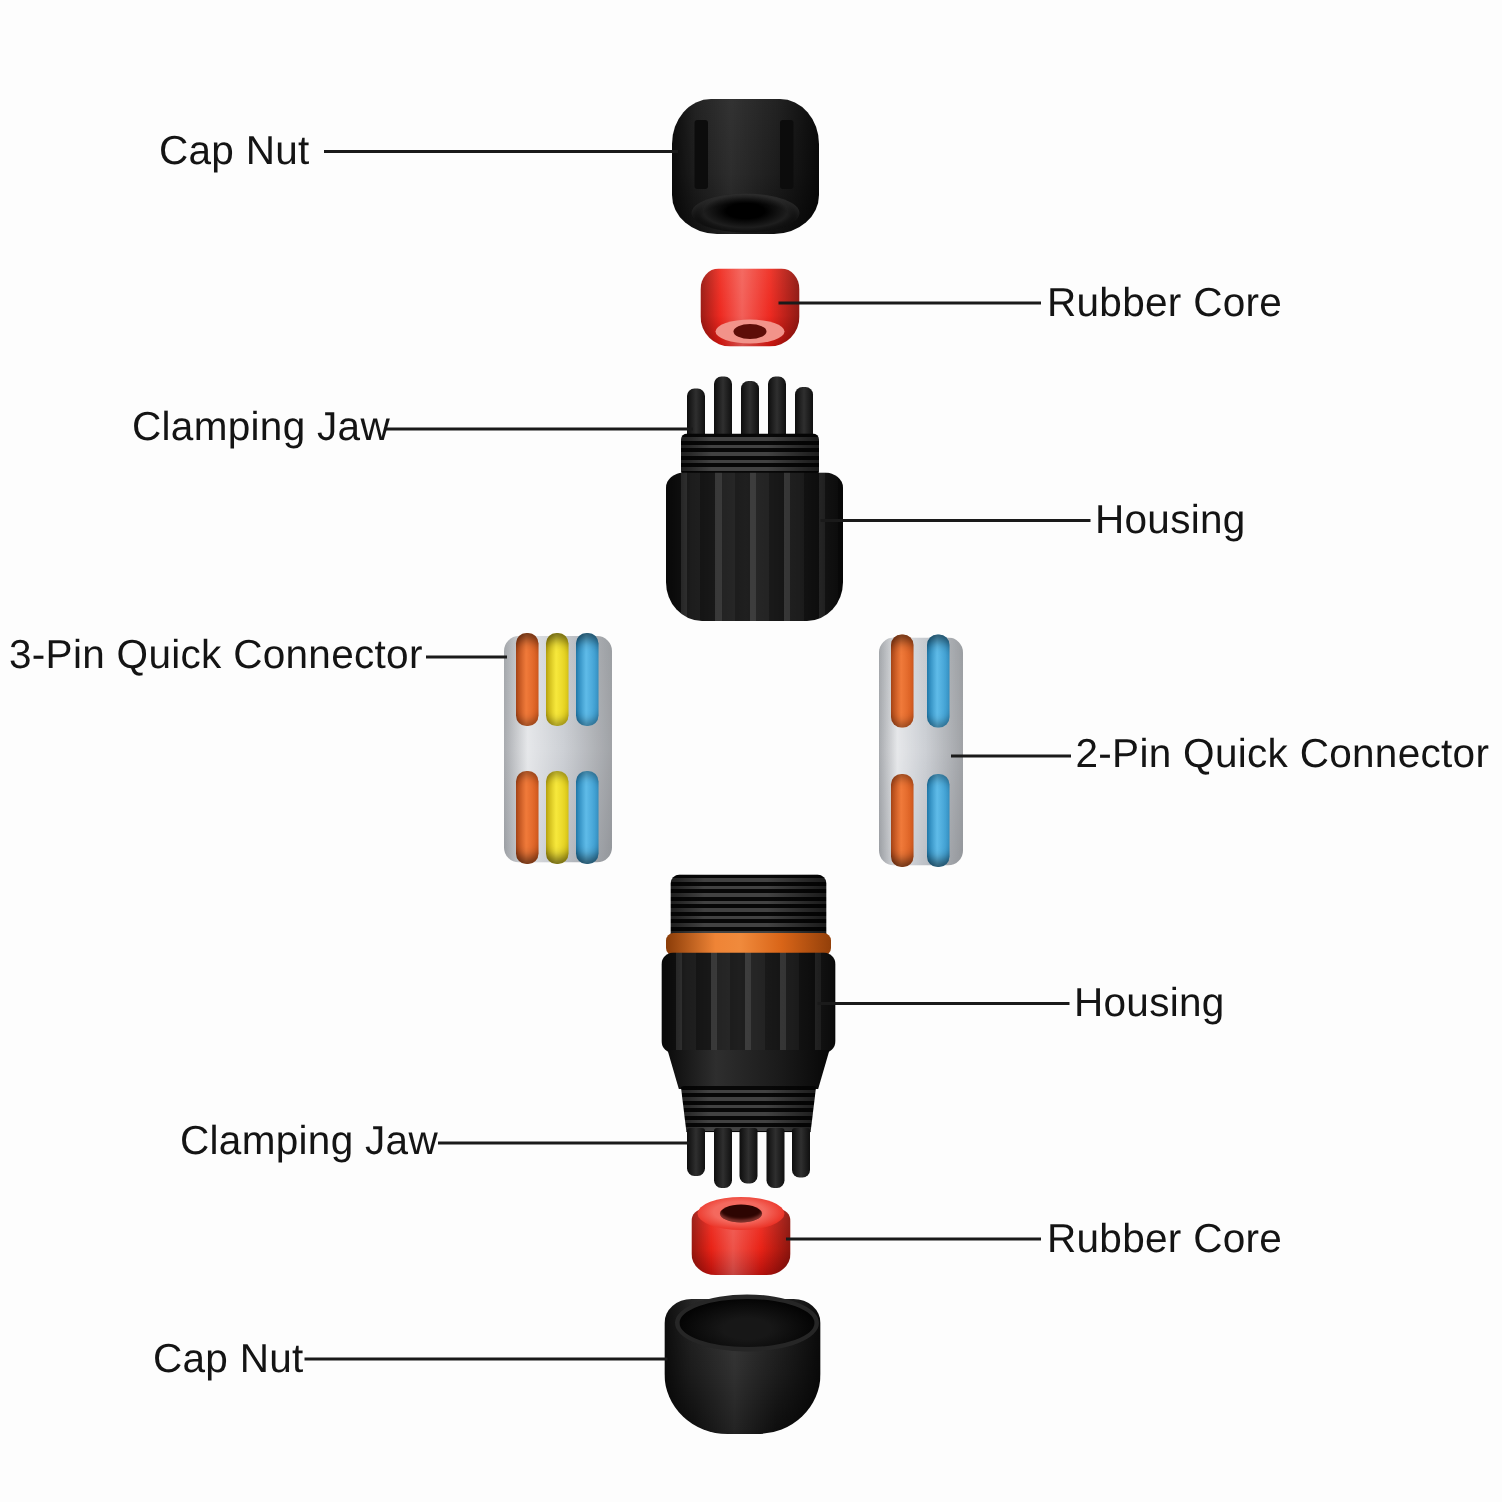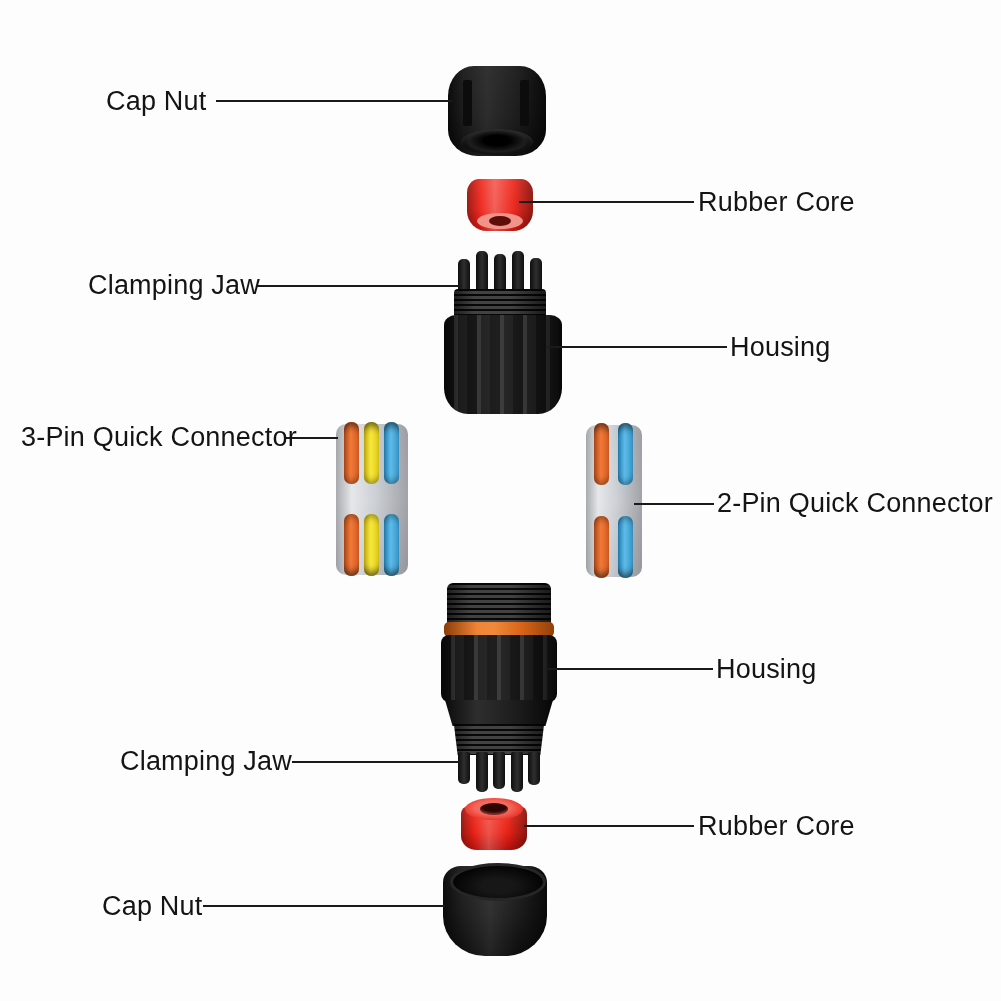--- a/index.html
+++ b/index.html
@@ -242,20 +242,20 @@
   <div class="lead" style="left:634px;top:503px;width:80px;"></div>
   <div class="lead" style="left:545px;top:668px;width:168px;"></div>
   <div class="lead" style="left:292px;top:761px;width:168px;"></div>
   <div class="lead" style="left:524px;top:825px;width:170px;"></div>
   <div class="lead" style="left:203px;top:905px;width:242px;"></div>
 
   <div class="lbl" style="left:106px;top:101px;">Cap Nut</div>
   <div class="lbl" style="left:698px;top:202px;">Rubber Core</div>
   <div class="lbl" style="left:88px;top:285px;">Clamping Jaw</div>
   <div class="lbl" style="left:730px;top:347px;">Housing</div>
-  <div class="lbl" style="left:21px;top:437px;">3-Pin Quick Connector</div>
+  <div class="lbl" style="left:6px;top:437px;">3-Pin Quick Connector</div>
   <div class="lbl" style="left:717px;top:503px;text-align:right;">2-Pin Quick Connector</div>
   <div class="lbl" style="left:716px;top:669px;">Housing</div>
   <div class="lbl" style="left:120px;top:761px;">Clamping Jaw</div>
   <div class="lbl" style="left:698px;top:826px;">Rubber Core</div>
   <div class="lbl" style="left:102px;top:906px;">Cap Nut</div>
 
 </div>
 
 </body></html>

